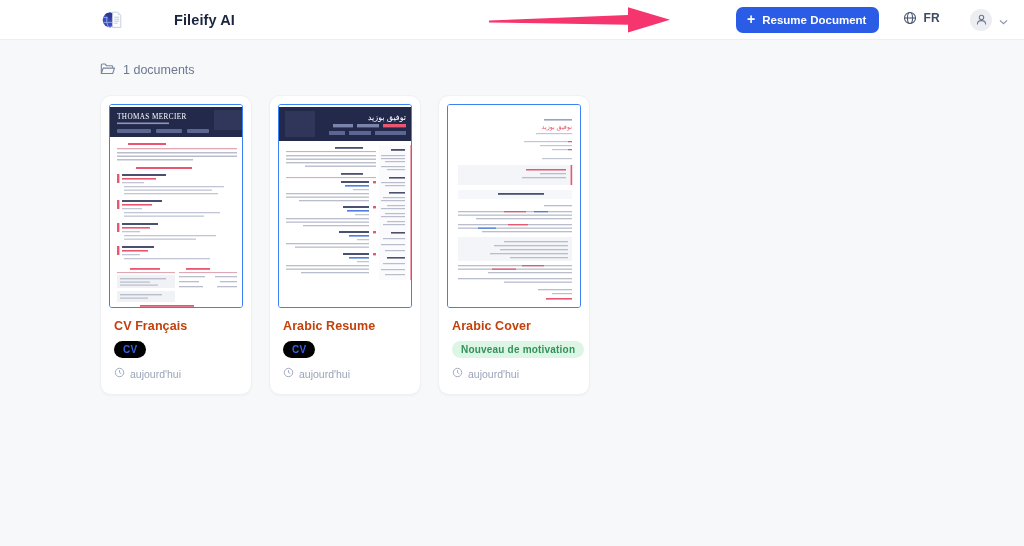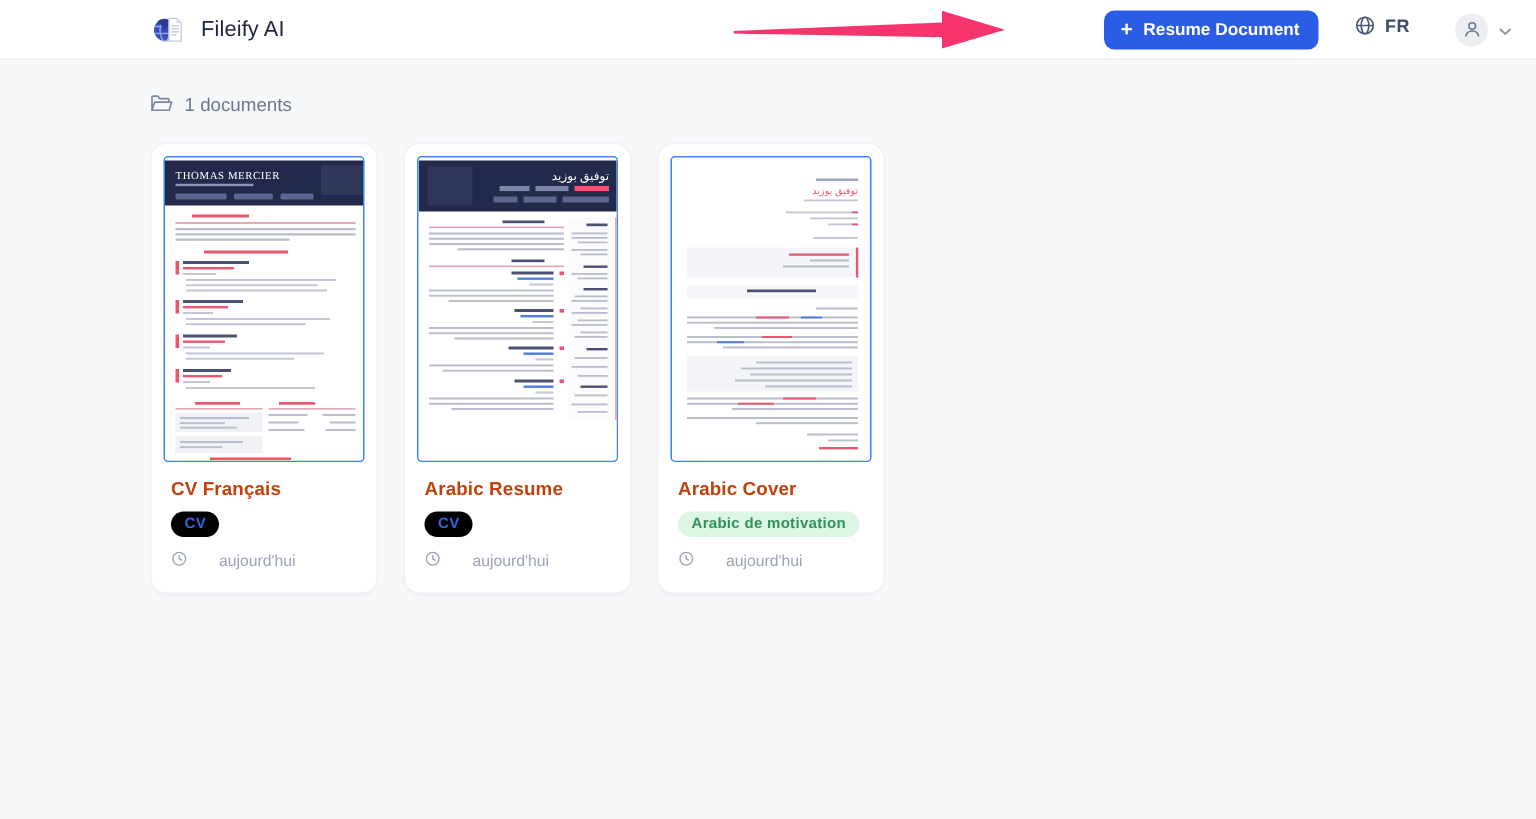--- a/index.html
+++ b/index.html
@@ -38,24 +38,25 @@
   .brand-logo {
     width: 24px;
     height: 24px;
     position: relative;
     display: block;
     flex: 0 0 auto;
   }
 
   .brand-name {
     font-size: 14.5px;
-    font-weight: normal;
+    font-weight: bold;
     letter-spacing: 0.1px;
     color: #1b2540;
     white-space: nowrap;
+    margin-left: 40px;
   }
 
   .header-right {
     margin-left: auto;
     display: flex;
     align-items: center;
     gap: 0px;
   }
 
   .new-doc-btn {
@@ -182,21 +183,21 @@
     font-weight: bold;
     letter-spacing: 0.2px;
     white-space: nowrap;
   }
   .badge-cv { background: #000000; color: #3563e0; }
   .badge-letter { background: #ddf5e4; color: #31925a; }
 
   .card-meta {
     display: flex;
     align-items: center;
-    gap: 21px;
+    gap: 5px;
     margin-top: 9px;
     color: #9aa4b8;
     font-size: 10.5px;
   }
 </style>
 </head>
 <body>
 
 <div class="header">
 
@@ -570,21 +571,21 @@
 
           <g fill="#b9bdcc">
             <rect x="90" y="184" width="34" height="1.3"></rect>
             <rect x="104" y="188" width="20" height="1.2"></rect>
           </g>
           <rect x="98" y="193" width="26" height="1.6" fill="#e8566f"></rect>
         </svg>
       </div>
       <div class="card-body">
         <div class="card-title">Arabic Cover</div>
-        <span class="badge badge-letter">Arabic de motivation</span>
+        <span class="badge badge-letter">Nouveau de motivation</span>
         <div class="card-meta">
           <span>
             <svg width="11" height="11" viewBox="0 0 12 12" fill="none" stroke="#9aa4b8" stroke-width="1">
               <circle cx="6" cy="6" r="4.6"></circle>
               <path d="M6 3.4V6l1.9 1.2"></path>
             </svg>
           </span>
           <span>aujourd'hui</span>
         </div>
       </div>

